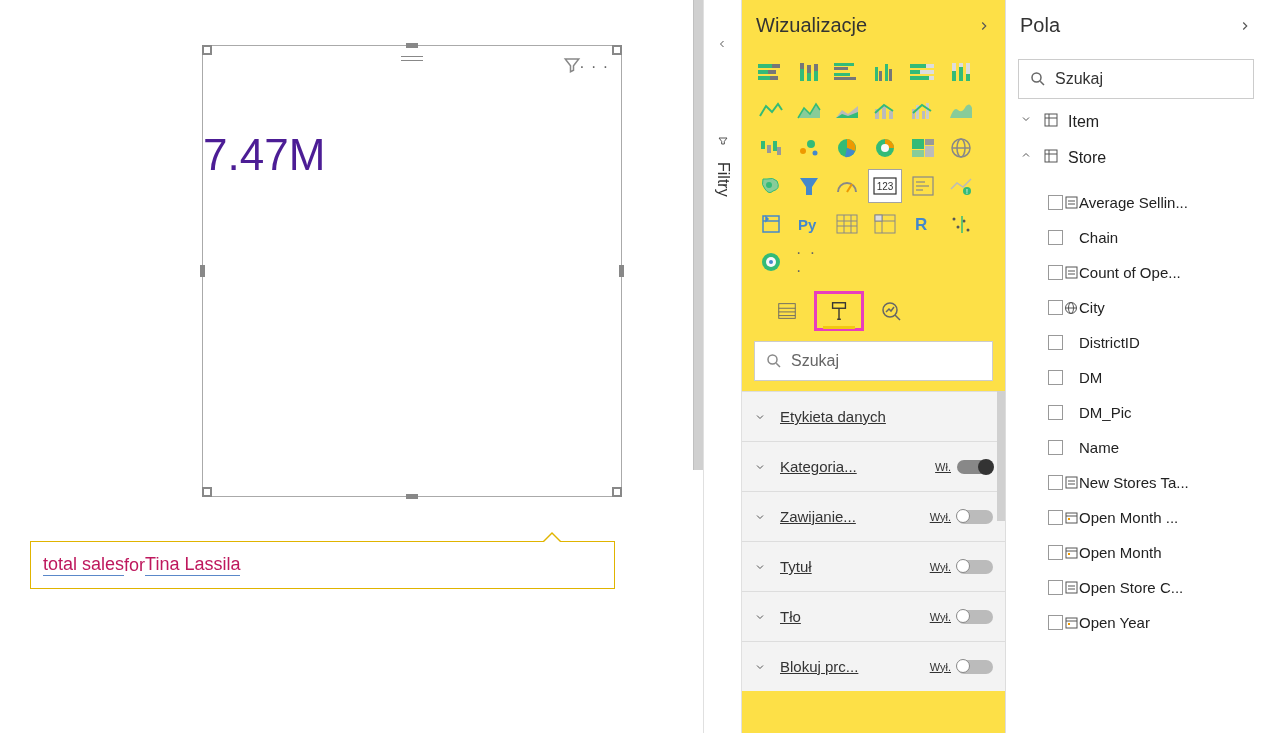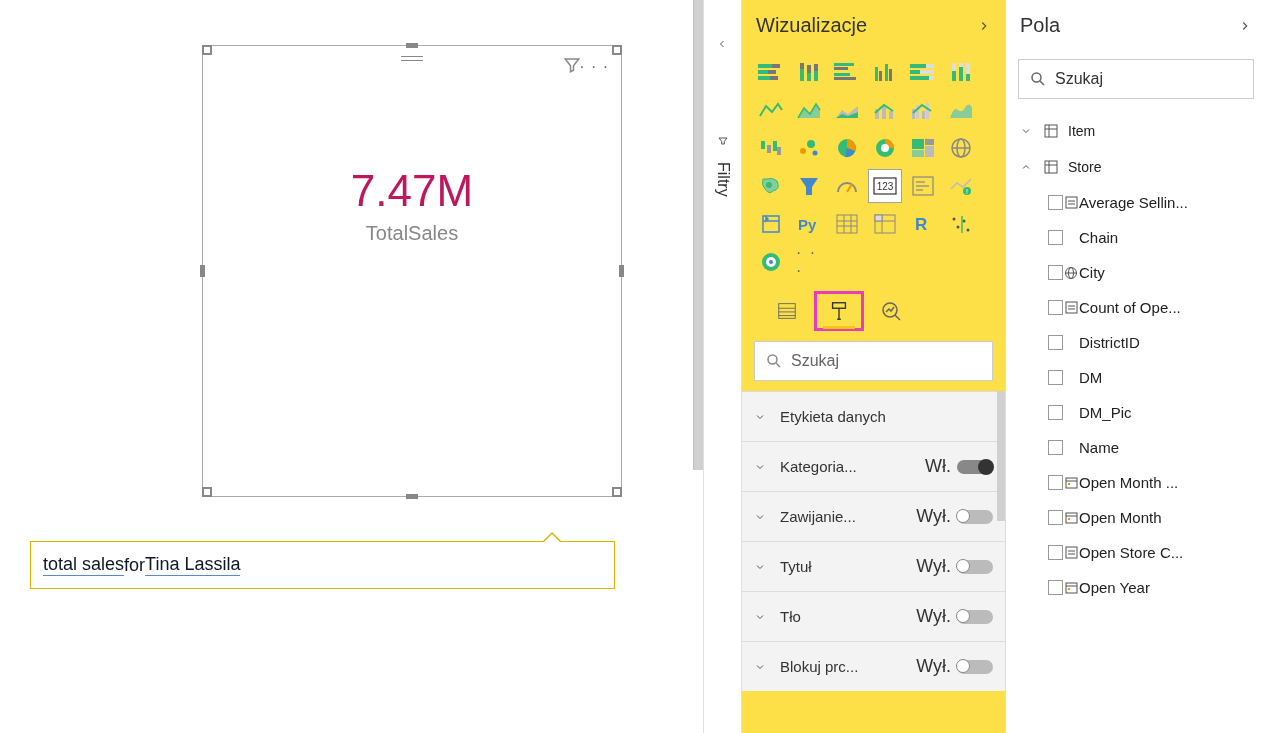--- a/index.html
+++ b/index.html
@@ -11,27 +11,27 @@
 .card-visual {
   position: absolute; left: 202px; top: 45px; width: 420px; height: 452px;
   border: 1px solid #aaa; background: #fff;
 }
 .card-visual .drag-handle { position: absolute; top: 10px; left: 50%; transform: translateX(-50%); width: 22px; height: 5px; }
 .card-visual .drag-handle::before, .card-visual .drag-handle::after { content:""; display:block; height:1px; background:#888; margin-bottom:3px; }
 .card-visual .filter-icon { position: absolute; top: 10px; right: 40px; }
 .card-visual .more-icon { position: absolute; top: 12px; right: 12px; color: #666; letter-spacing: 1px; }
 .card-visual .selection-handle { position: absolute; width: 10px; height: 10px; border: 2px solid #888; background: #fff; }
 .card-visual .sh-mid { border:none; background:#888; }
-.card-visual .big-number { text-align:center; margin-top: 120px; font-size: 44px; color: #be185d; font-weight: 400; }
+.card-visual .big-number { text-align:left; margin-top: 84px; font-size: 44px; color: #4c1d95; font-weight: 400; }
 .card-visual .metric-label { text-align:center; font-size: 20px; color: #888; margin-top: 6px; }
 
 .qna-box {
   position: absolute; left: 30px; top: 541px; width: 585px; height: 48px;
   border: 1px solid #e0b400; background: #fff; display:flex; align-items:center; padding: 0 12px;
-  font-size: 18px; color: #0f172a;
+  font-size: 18px; color: #be185d;
 }
 .qna-box .underline { border-bottom: 1px solid #5a88c9; }
 .qna-box .pointer {
   position:absolute; top:-10px; right:52px; width:0; height:0;
   border-left:10px solid transparent; border-right:10px solid transparent; border-bottom:10px solid #e0b400;
 }
 .qna-box .pointer::after {
   content:""; position:absolute; top:1.5px; left:-9px; width:0;height:0;
   border-left:9px solid transparent; border-right:9px solid transparent; border-bottom:9px solid #fff;
 }
@@ -54,36 +54,36 @@
 .viz-ellipsis { color:#666; letter-spacing: 2px; font-size: 16px; padding-left:4px; display:flex; align-items:center; }
 
 .tab-row { display:flex; gap: 2px; padding: 8px 20px 0 20px; }
 .tab-btn { width:50px; height:40px; display:flex; align-items:center; justify-content:center; position:relative; cursor:pointer; }
 .tab-btn.active::after { content:""; position:absolute; bottom:-1px; left:6px; right:6px; height:3px; background:#f2c811; }
 .tab-btn.highlighted { border: 3px solid #e83ebd; }
 
 .search-box { margin: 10px 12px; border:1px solid #ccc; background:#fff; height:40px; display:flex; align-items:center; padding:0 10px; gap:8px; color:#666; font-size:16px; }
 
 .prop-list { flex:1; overflow:hidden; position:relative; }
-.prop-row { border-top:1px solid #ddd; height:50px; display:flex; align-items:center; padding:0 12px; background:#f3f3f3; font-size:15px; color:#333; }
+.prop-row { border-top:1px solid #ddd; height:50px; display:flex; align-items:center; padding:0 12px; background:#f3f3f3; font-size:15px; color:#333;text-decoration:underline; }
 .prop-row .chev-down { margin-right:14px; }
 .prop-row .label { flex:1; white-space:nowrap; overflow:hidden; text-overflow:ellipsis; }
-.prop-row .state { margin-right:6px; font-size:18px; color:#333; }
+.prop-row .state { margin-right:6px; font-size:11px; color:#333; }
 .toggle { width:36px; height:14px; background:#888; border-radius:8px; position:relative; }
 .toggle .knob { position:absolute; width:16px; height:16px; border-radius:50%; background:#333; top:-1px; }
 .toggle.on .knob { right:-1px; }
 .toggle.off .knob { left:-1px; }
 .toggle.off { background: #bbb; }
 .toggle.off .knob { background:#fff; border:1px solid #888; width:14px; height:14px; top:-1px; }
 .prop-scrollbar { position:absolute; right:0; top:0; width:8px; height:130px; background:#d0d0d0; }
 
 .fields-pane { width: 260px; background:#fff; display:flex; flex-direction:column; }
 .fields-search { margin:8px 12px; border:1px solid #ccc; height:40px; display:flex; align-items:center; padding:0 10px; gap:8px; color:#333; font-size:16px; }
 .fields-list { padding: 6px 0; overflow:hidden; }
-.table-row { display:flex; align-items:center; height:36px; padding:0 14px; font-size:14px; color:#222; cursor:pointer; gap:10px; }
+.table-row { display:flex; align-items:flex-start; height:36px; padding:0 14px; font-size:16px; color:#222; cursor:pointer; gap:10px; }
 .table-row .exp { width:14px; color:#555; }
 .table-icon { font-size:13px; }
 .field-row { display:flex; align-items:center; height:35px; padding:0 14px 0 42px; font-size:15px; color:#222; gap:0; }
 .field-row input[type=checkbox] { width:15px; height:15px; border:1px solid #999; appearance:none; }
 .field-type-icon { width:16px; display:inline-flex; justify-content:center; color:#555; font-size:13px; }
 .field-name { flex:1; white-space:nowrap; overflow:hidden; text-overflow:ellipsis; }
 
 svg { display:block; }
 </style>
 </head>
@@ -104,21 +104,20 @@
     <div class="selection-handle" style="left:-1px;top:-1px"></div>
     <div class="selection-handle" style="right:-1px;top:-1px"></div>
     <div class="selection-handle" style="left:-1px;bottom:-1px"></div>
     <div class="selection-handle" style="right:-1px;bottom:-1px"></div>
     <div class="selection-handle sh-mid" style="left:50%;top:-3px;width:12px;height:5px;margin-left:-6px"></div>
     <div class="selection-handle sh-mid" style="left:50%;bottom:-3px;width:12px;height:5px;margin-left:-6px"></div>
     <div class="selection-handle sh-mid" style="top:50%;left:-3px;width:5px;height:12px;margin-top:-6px"></div>
     <div class="selection-handle sh-mid" style="top:50%;right:-3px;width:5px;height:12px;margin-top:-6px"></div>
 
     <div class="big-number">7.47M</div>
-    <div class="metric-label">TotalSales</div>
   </div>
 
   <div class="qna-box">
     <div class="pointer"></div>
     <span class="underline">total sales</span>
       <span> for </span>
       <span class="underline">Tina Lassila</span>
   </div>
 </div>
 
@@ -544,58 +543,69 @@
         <span class="field-name">Average Sellin...</span>
       </div>
       <div class="field-row">
         <input type="checkbox" style="">
         <span class="field-type-icon"></span>
         <span class="field-name">Chain</span>
       </div>
       <div class="field-row">
         <input type="checkbox" style="">
         <span class="field-type-icon">
+          <svg width="13" height="13">
+            <rect x="1" y="1" width="11" height="11" fill="none" stroke="#555"></rect>
+            <line x1="3" y1="5" x2="10" y2="5" stroke="#555"></line>
+            <line x1="3" y1="8" x2="10" y2="8" stroke="#555"></line>
+          </svg>
+        </span>
+        <span class="field-name">Count of Ope...</span>
+      </div>
+      <div class="field-row">
+        <input type="checkbox" style="">
+        <span class="field-type-icon">
           <svg width="14" height="14" fill="none" stroke="#555">
             <circle cx="7" cy="7" r="5.5"></circle>
             <ellipse cx="7" cy="7" rx="2.5" ry="5.5"></ellipse>
             <line x1="1.5" y1="7" x2="12.5" y2="7"></line>
           </svg>
         </span>
         <span class="field-name">City</span>
       </div>
       <div class="field-row">
         <input type="checkbox" style="">
+        <span class="field-type-icon"></span>
+        <span class="field-name">DistrictID</span>
+      </div>
+      <div class="field-row">
+        <input type="checkbox" style="">
+        <span class="field-type-icon"></span>
+        <span class="field-name">DM</span>
+      </div>
+      <div class="field-row">
+        <input type="checkbox" style="">
+        <span class="field-type-icon"></span>
+        <span class="field-name">DM_Pic</span>
+      </div>
+      <div class="field-row">
+        <input type="checkbox" style="">
+        <span class="field-type-icon"></span>
+        <span class="field-name">Name</span>
+      </div>
+      <div class="field-row">
+        <input type="checkbox" style="">
         <span class="field-type-icon">
           <svg width="13" height="13">
             <rect x="1" y="1" width="11" height="11" fill="none" stroke="#555"></rect>
             <line x1="3" y1="5" x2="10" y2="5" stroke="#555"></line>
             <line x1="3" y1="8" x2="10" y2="8" stroke="#555"></line>
           </svg>
         </span>
-        <span class="field-name">Count of Ope...</span>
-      </div>
-      <div class="field-row">
-        <input type="checkbox" style="">
-        <span class="field-type-icon"></span>
-        <span class="field-name">DistrictID</span>
-      </div>
-      <div class="field-row">
-        <input type="checkbox" style="">
-        <span class="field-type-icon"></span>
-        <span class="field-name">DM</span>
-      </div>
-      <div class="field-row">
-        <input type="checkbox" style="">
-        <span class="field-type-icon"></span>
-        <span class="field-name">DM_Pic</span>
-      </div>
-      <div class="field-row">
-        <input type="checkbox" style="">
-        <span class="field-type-icon"></span>
-        <span class="field-name">Name</span>
+        <span class="field-name">New Stores Ta...</span>
       </div>
       <div class="field-row">
         <input type="checkbox" style="">
         <span class="field-type-icon">
           <svg width="13" height="13" fill="none" stroke="#555">
             <rect x="1" y="2" width="11" height="10"></rect>
             <line x1="1" y1="5" x2="12" y2="5"></line>
             <rect x="3" y="7" width="2" height="2" fill="#e90" stroke="none"></rect>
           </svg>
         </span>

